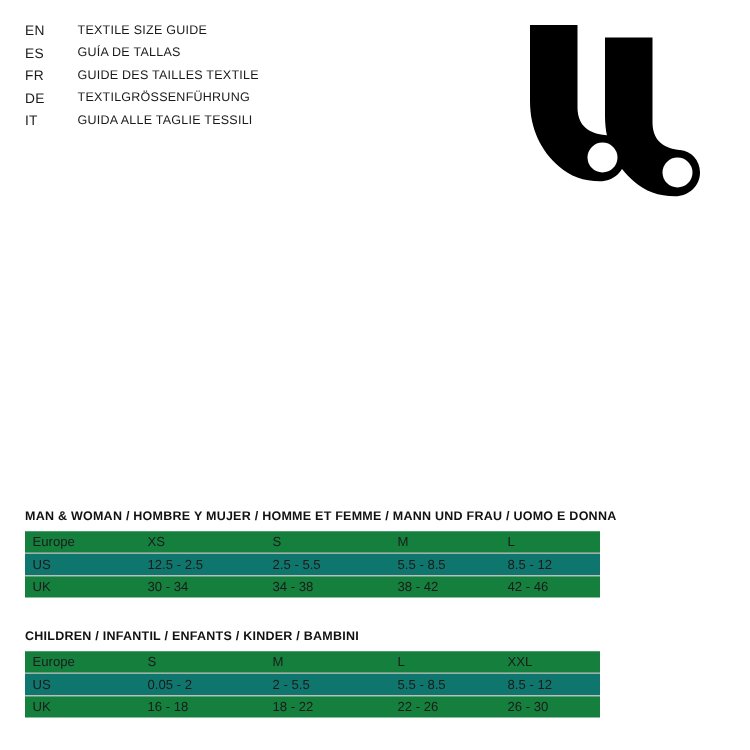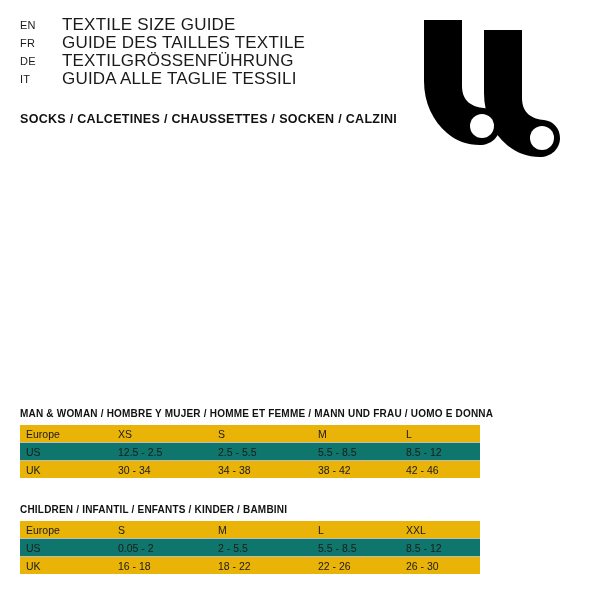--- a/index.html
+++ b/index.html
@@ -35,21 +35,21 @@
     height: 18px;
     line-height: 18px;
   }
   .lang-code {
     width: 42px;
     font-size: 11px;
     letter-spacing: 0.2px;
     color: #1a1a1a;
   }
   .lang-text {
-    font-size: 17px;
+    font-size: 10px;
     letter-spacing: 0.2px;
     color: #1a1a1a;
   }
 
   .product-title {
     position: absolute;
     top: 112px;
     left: 20px;
     font-size: 12.5px;
     font-weight: bold;
@@ -93,21 +93,21 @@
   table.size-table td {
     font-size: 10.5px;
     color: #1a1a1a;
     height: 15px;
     padding: 1px 0 1px 6px;
     border: 1px solid #ffffff;
     vertical-align: middle;
     white-space: nowrap;
   }
   table.size-table tr.row-shaded td {
-    background: #eab308;
+    background: #15803d;
     margin-top: 16px;
   }
   table.size-table tr.row-plain td {
     background: #0f766e;
   }
   table.size-table tr.row-plain td {
     border-top: 1px solid #bdbdbd;
     border-bottom: 1px solid #bdbdbd;
     border-left: none;
     border-right: none;
@@ -125,34 +125,37 @@
 <body>
 
 <div class="page">
 
   <div class="lang-block">
     <div class="lang-row">
       <span class="lang-code">EN</span>
       <span class="lang-text">TEXTILE SIZE GUIDE</span>
     </div>
     <div class="lang-row">
+      <span class="lang-code">ES</span>
+      <span class="lang-text">GUÍA DE TALLAS</span>
+    </div>
+    <div class="lang-row">
       <span class="lang-code">FR</span>
       <span class="lang-text">GUIDE DES TAILLES TEXTILE</span>
     </div>
     <div class="lang-row">
       <span class="lang-code">DE</span>
       <span class="lang-text">TEXTILGRÖSSENFÜHRUNG</span>
     </div>
     <div class="lang-row">
       <span class="lang-code">IT</span>
       <span class="lang-text">GUIDA ALLE TAGLIE TESSILI</span>
     </div>
   </div>
 
-  <div class="product-title">SOCKS / CALCETINES / CHAUSSETTES / SOCKEN / CALZINI</div>
 
   <div class="illustration">
     <svg width="160" height="155" viewBox="0 0 160 155" xmlns="http://www.w3.org/2000/svg">
 
       <g>
         <path d="M74 12 h38 v68 c0 16 11 21 22 22 c9 1 16 8 16 18 c0 11 -9 19 -20 19 c-13 0 -24 -4 -33 -12 c-14 -12 -23 -30 -23 -52 z" fill="#000000"></path>
         <circle cx="132" cy="120" r="12" fill="#ffffff"></circle>
       </g>
 
       <g>

